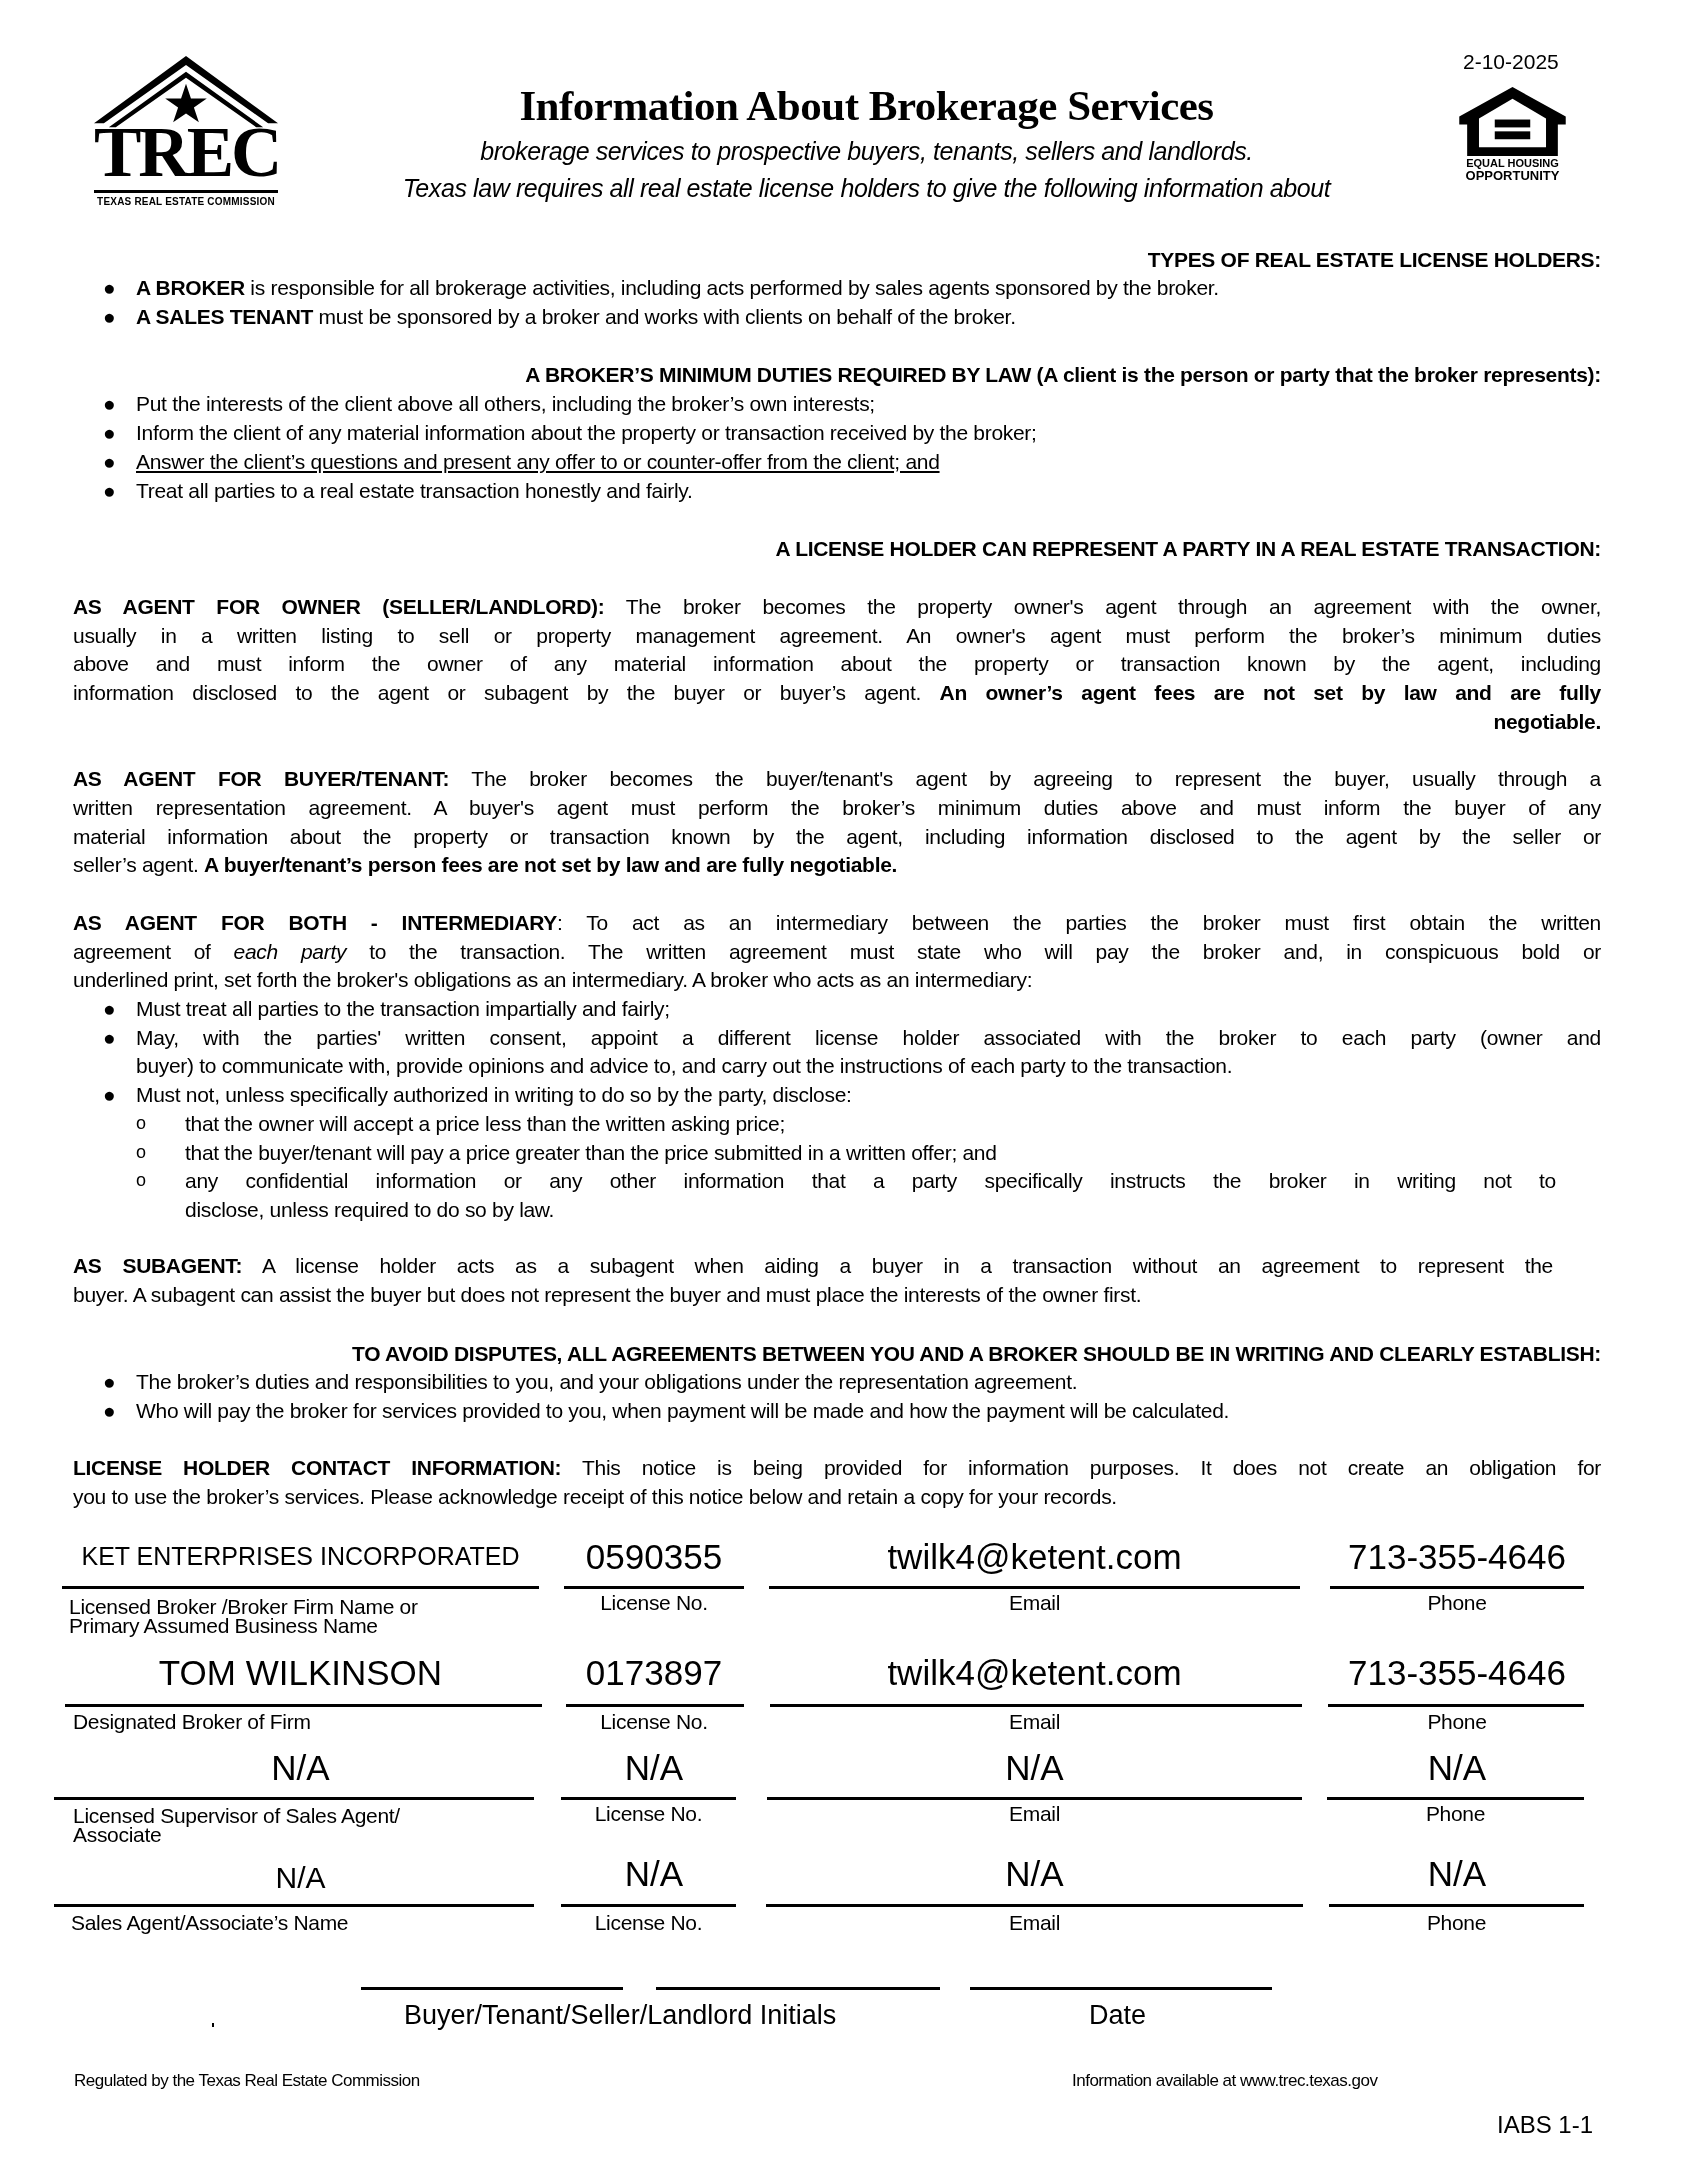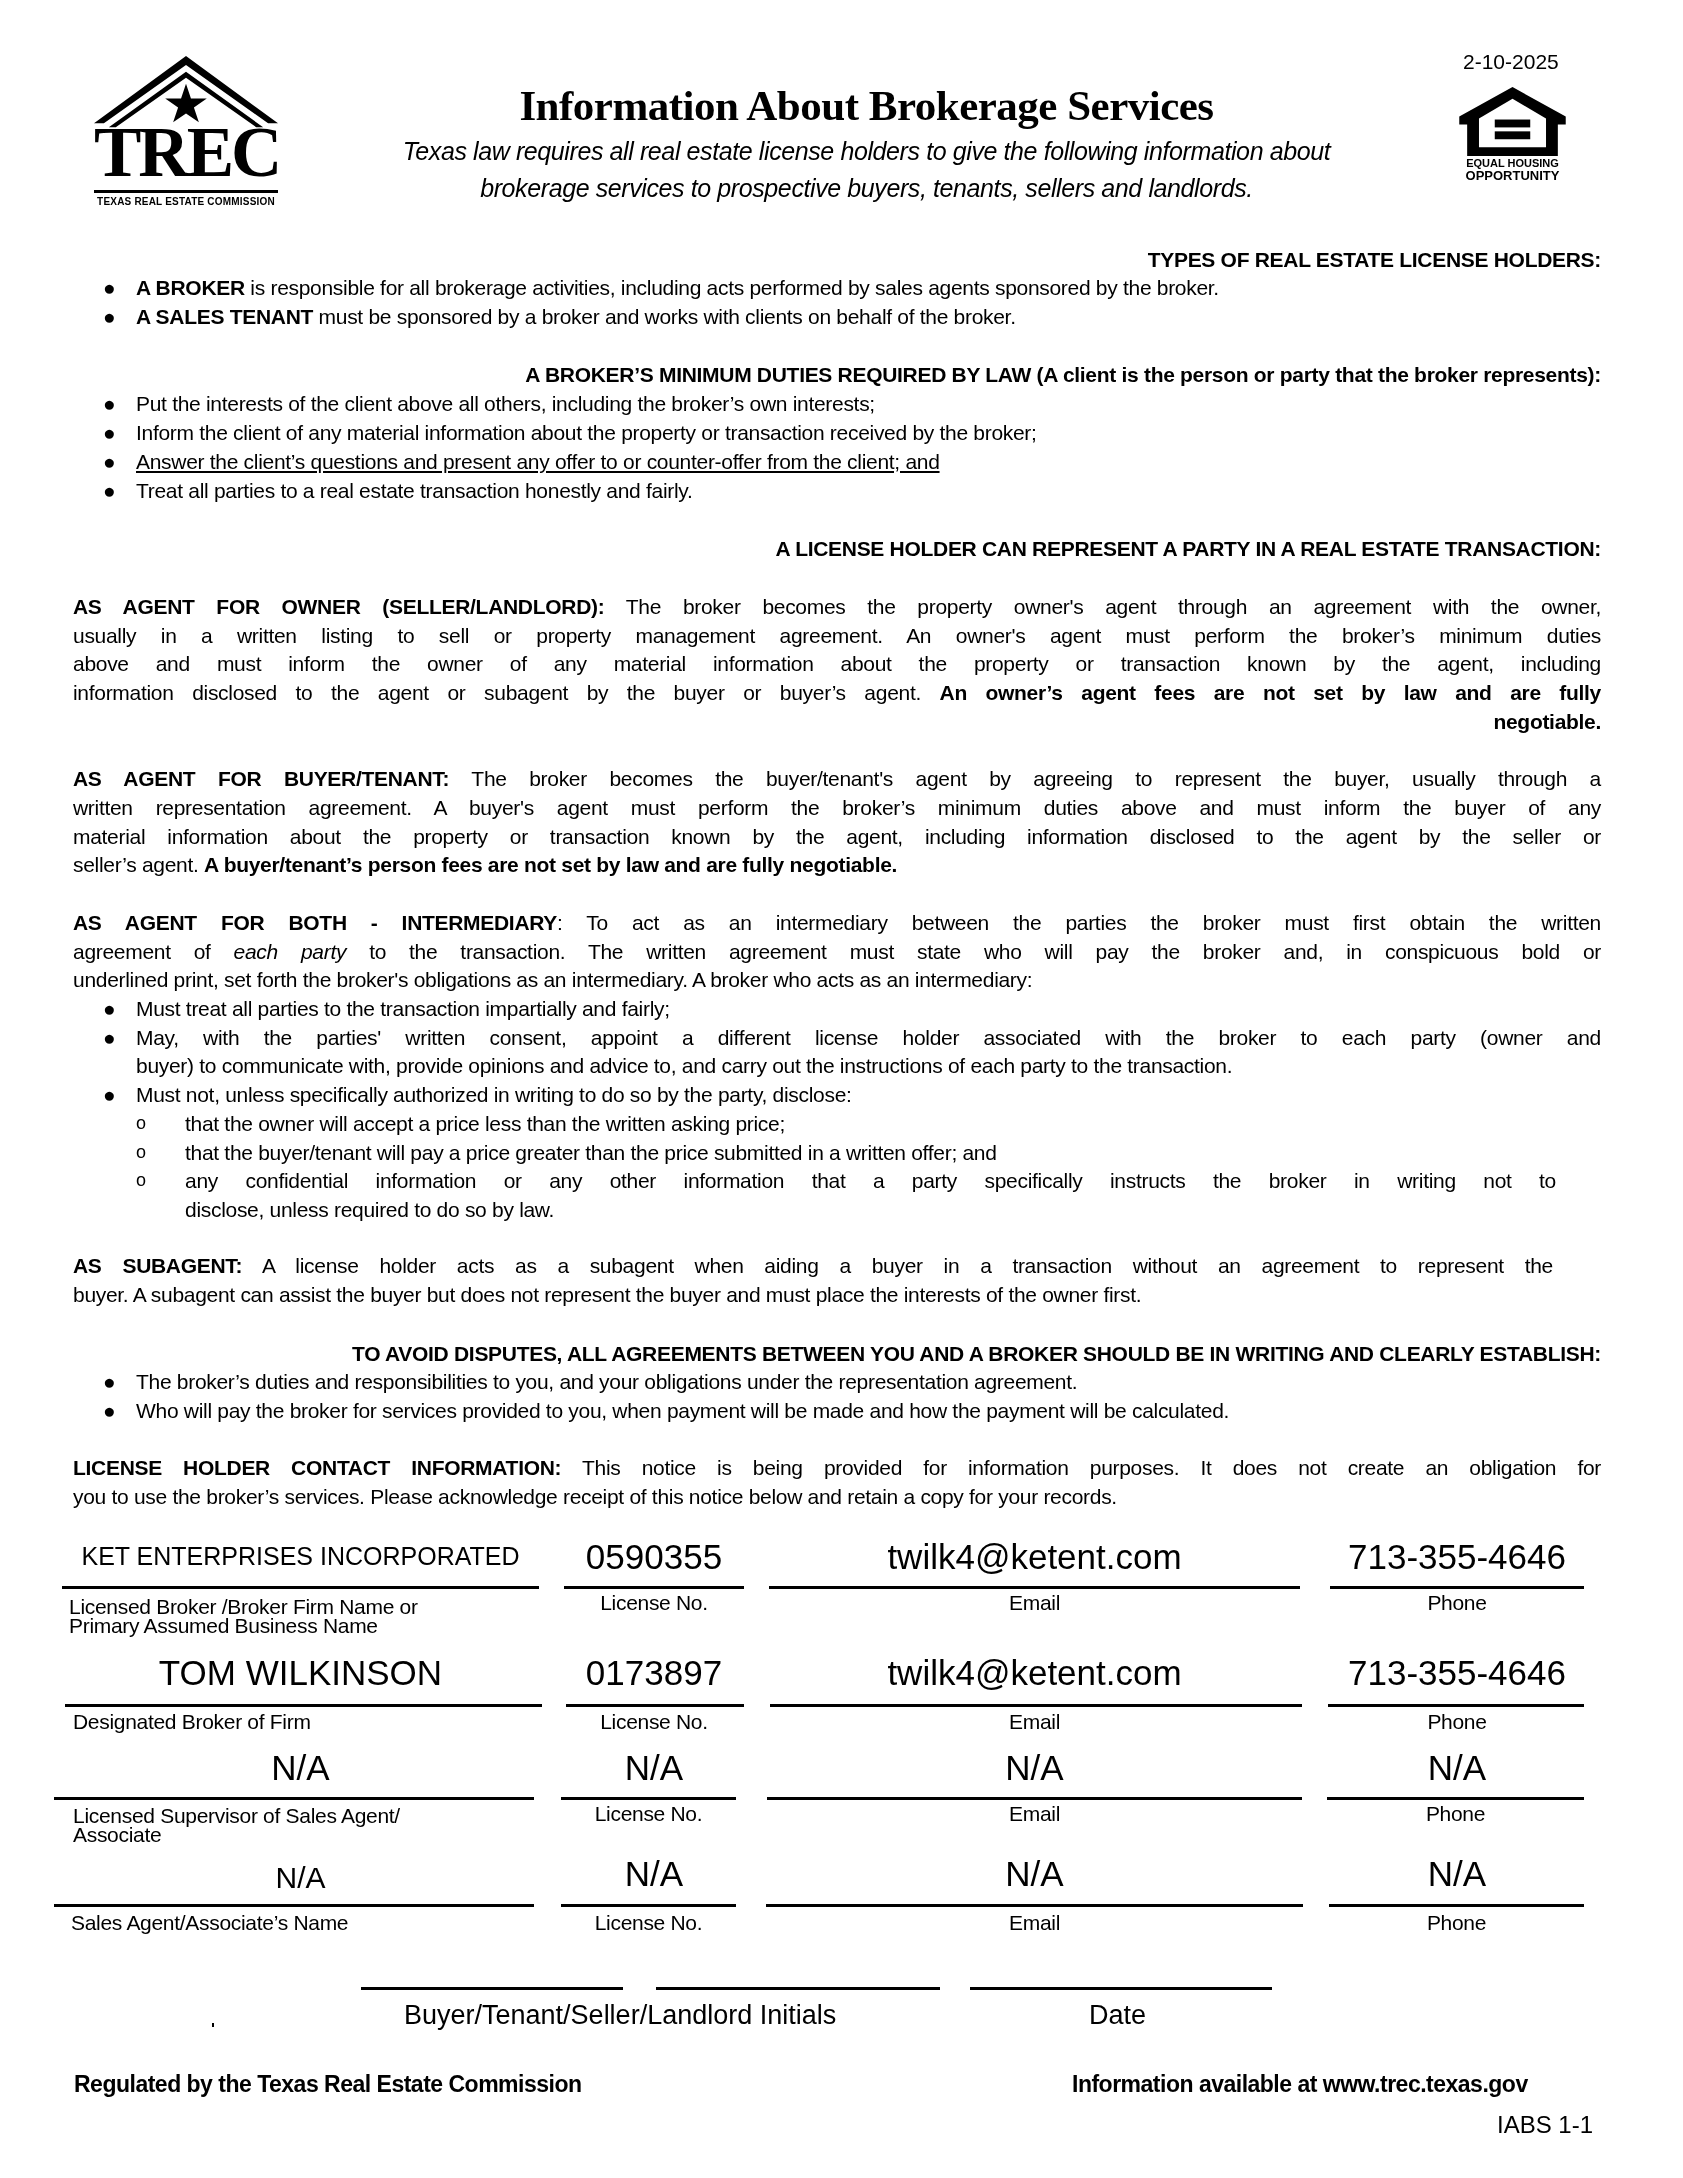--- a/index.html
+++ b/index.html
@@ -17,42 +17,42 @@
   .title { position: absolute; left: 297px; width: 1139px; text-align: center; top: 81px;
            font-family: "Liberation Serif", "DejaVu Serif", serif; font-weight: bold; font-size: 43px; letter-spacing: -0.5px; }
   .subtitle { position: absolute; left: 297px; width: 1139px; text-align: center;
               font-style: italic; font-size: 25px; letter-spacing: -0.4px; line-height: 37px; top: 133px; }
   .date { position: absolute; left: 1463px; top: 50px; font-size: 21px; }
   .val { position: absolute; font-size: 35px; text-align: center; font-family: "Liberation Sans", sans-serif; }
   .val-sm { font-size: 25px; }
   .rule { position: absolute; height: 3px; background: #000; }
   .lbl { position: absolute; font-size: 21px; line-height: 19px; letter-spacing: -0.3px; }
   .lbl.center { text-align: center; }
-  .foot { position: absolute; font-weight: bold; font-size: 23px; letter-spacing: -0.5px; top: 2071px; }
+  .foot { position: absolute; font-weight: normal; font-size: 17px; letter-spacing: -0.5px; top: 2071px; }
   .formcode { position: absolute; left: 1497px; top: 2111px; font-size: 24px; }
   .sig-label { position: absolute; font-size: 27px; top: 2000px; }
 </style>
 </head>
 <body>
 
 <div class="abs" style="left:94px; top:56px; width:184px; height:153px;">
   <svg width="184" height="99" viewBox="0 0 186 100" style="position:absolute; left:0; top:0;">
     <polygon points="93,0 186,68 176,68 93,9 10,68 0,68" fill="#000"></polygon>
     <polygon points="93,16 171,72 164,72 93,22 22,72 15,72" fill="#000"></polygon>
     <polygon points="93,28 98,43 114,43 101,52 106,67 93,58 80,67 85,52 72,43 88,43" fill="#000"></polygon>
   </svg>
   <div style="position:absolute; left:0; top:63px; width:184px; text-align:center; font-family:'Liberation Serif','DejaVu Serif',serif; font-weight:bold; font-size:71px; line-height:67px; letter-spacing:-3px; transform:scaleX(1.0);">TREC</div>
   <div style="position:absolute; left:0; top:134px; width:184px; height:3px; background:#000;"></div>
   <div style="position:absolute; left:0; top:140px; width:184px; text-align:center; font-size:10px; font-weight:bold; letter-spacing:0.2px;">TEXAS REAL ESTATE COMMISSION</div>
 </div>
 
 <div class="title">Information About Brokerage Services</div>
 <div class="subtitle">
+  <div>brokerage services to prospective buyers, tenants, sellers and landlords.</div>
   <div>Texas law requires all real estate license holders to give the following information about</div>
-  <div>brokerage services to prospective buyers, tenants, sellers and landlords.</div>
 </div>
 
 <div class="date">2-10-2025</div>
 
 <div class="abs" style="left:1459px; top:87px; width:107px; height:97px;">
   <svg width="107" height="69" viewBox="0 0 108 70" style="position:absolute; left:0; top:0;">
     <polygon points="54,0 108,30 108,38 100,38 100,70 8,70 8,38 0,38 0,30" fill="#000"></polygon>
     <polygon points="54,12 88,32 88,61 20,61 20,32" fill="#fff"></polygon>
     <rect x="36" y="33" width="36" height="8" fill="#000"></rect>
     <rect x="36" y="45" width="36" height="8" fill="#000"></rect>

